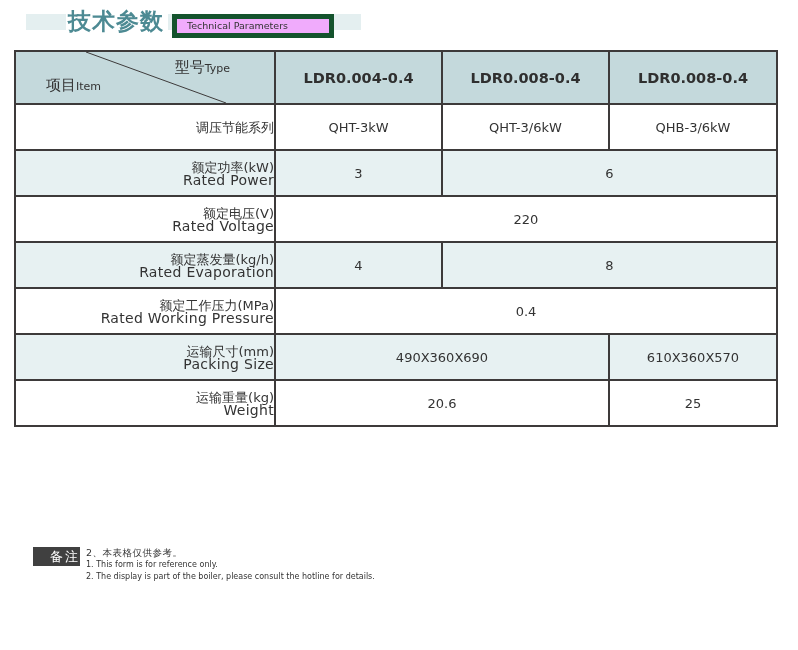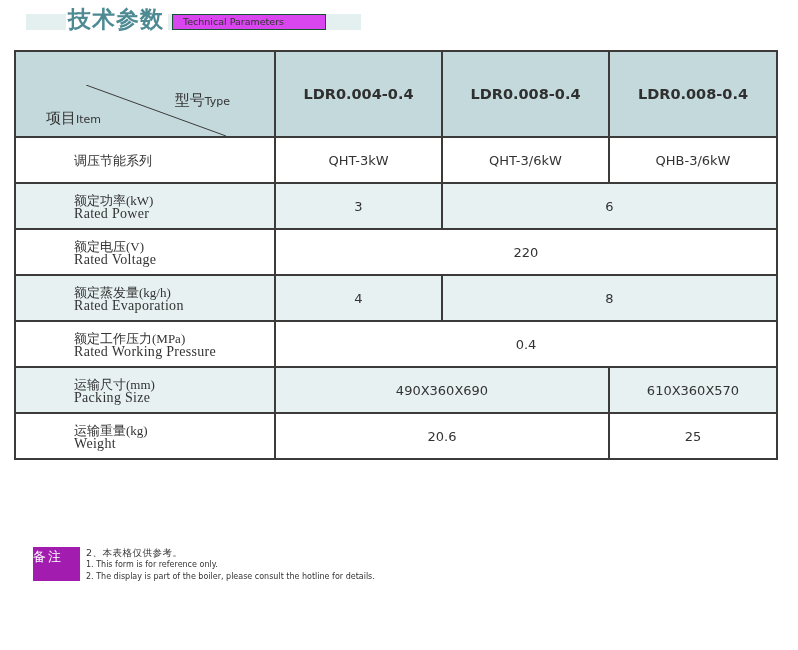--- a/index.html
+++ b/index.html
@@ -2,47 +2,47 @@
 <html><head>
 <meta charset="utf-8">
 <style>
   html, body { margin:0; padding:0; background:#ffffff; }
   body { width:798px; height:650px; position:relative; overflow:hidden;
          font-family:"DejaVu Sans","Liberation Sans",sans-serif; color:#333; }
 
   
   .title-band { position:absolute; top:14px; left:26px; width:335px; height:16px; background:#e4eff0; }
   .title-cn { position:absolute; top:6px; left:66px; font-size:23px; font-weight:bold; color:#4d8a93;
-              background:#fff; padding:0 4px 0 2px; letter-spacing:1px; line-height:30px;font-family:Liberation Mono, monospace; }
-  .title-en-box { position:absolute; top:14px; left:172px; width:142px; height:14px; border:1px solid #14532d;
-                  background:#d946ef; font-size:9.5px; line-height:14px; padding-left:10px; box-sizing:content-box; color:#333;
+              background:#fff; padding:0 4px 0 2px; letter-spacing:1px; line-height:30px; }
+  .title-en-box { position:absolute; top:14px; left:172px; width:142px; height:14px; border:5px solid #14532d;
+                  background:#f0abfc; font-size:9.5px; line-height:14px; padding-left:10px; box-sizing:content-box; color:#333;
                   font-family:"DejaVu Sans",sans-serif; }
 
   
   table.spec { position:absolute; top:50px; left:14px; width:762px; border-collapse:collapse;
                table-layout:fixed; }
   table.spec td, table.spec th { border:2px solid #3d3a3a; padding:0; height:44px; text-align:center;
                font-size:13px; color:#333; font-family:"DejaVu Sans",sans-serif; font-weight:normal; }
   table.spec tr.head th { background:#c4d9dc; height:51px; font-weight:bold; font-size:14.5px; color:#2f2f2f; }
   table.spec tr.shade td { background:#e7f1f2; }
   table.spec tr.plain td { background:#ffffff; }
-  table.spec td.label { text-align:left; padding-left:58px;font-family:Liberation Serif, serif; }
+  table.spec td.label { text-align:right; padding-left:58px; }
   .lbl-cn { display:block; font-size:13px; line-height:15px; color:#333; }
   .lbl-en { display:block; font-size:14px; line-height:11px; color:#333; letter-spacing:0.3px; }
 
-  .diag { position:relative; height:51px;margin-top:33px; }
+  .diag { position:relative; height:51px; }
   .diag svg { position:absolute; left:0; top:0; }
   .diag .type { position:absolute; right:44px; top:6px; font-size:15px; font-weight:normal; color:#333; }
   .diag .type small { font-size:11px; }
   .diag .item { position:absolute; left:30px; bottom:8px; font-size:15px; font-weight:normal; color:#333; }
   .diag .item small { font-size:11px; }
 
   
-  .note-badge { position:absolute; top:547px; left:33px; width:47px; height:34px; background:#a21caf;
-                color:#fff; font-size:13px; line-height:19px; text-align:left; letter-spacing:2px; }
+  .note-badge { position:absolute; top:547px; left:33px; width:47px; height:19px; background:#404040;
+                color:#fff; font-size:13px; line-height:19px; text-align:right; letter-spacing:2px; }
   .notes { position:absolute; top:546px; left:86px; width:700px; }
   .notes .cn { font-size:9.5px; line-height:13px; color:#333; letter-spacing:0.5px; }
   .notes .en { font-size:8px; line-height:12px; color:#333; }
 </style>
 </head>
 <body>
 
 <div class="title-band"></div>
 <div class="title-cn">技术参数</div>
 <div class="title-en-box">Technical Parameters</div>

